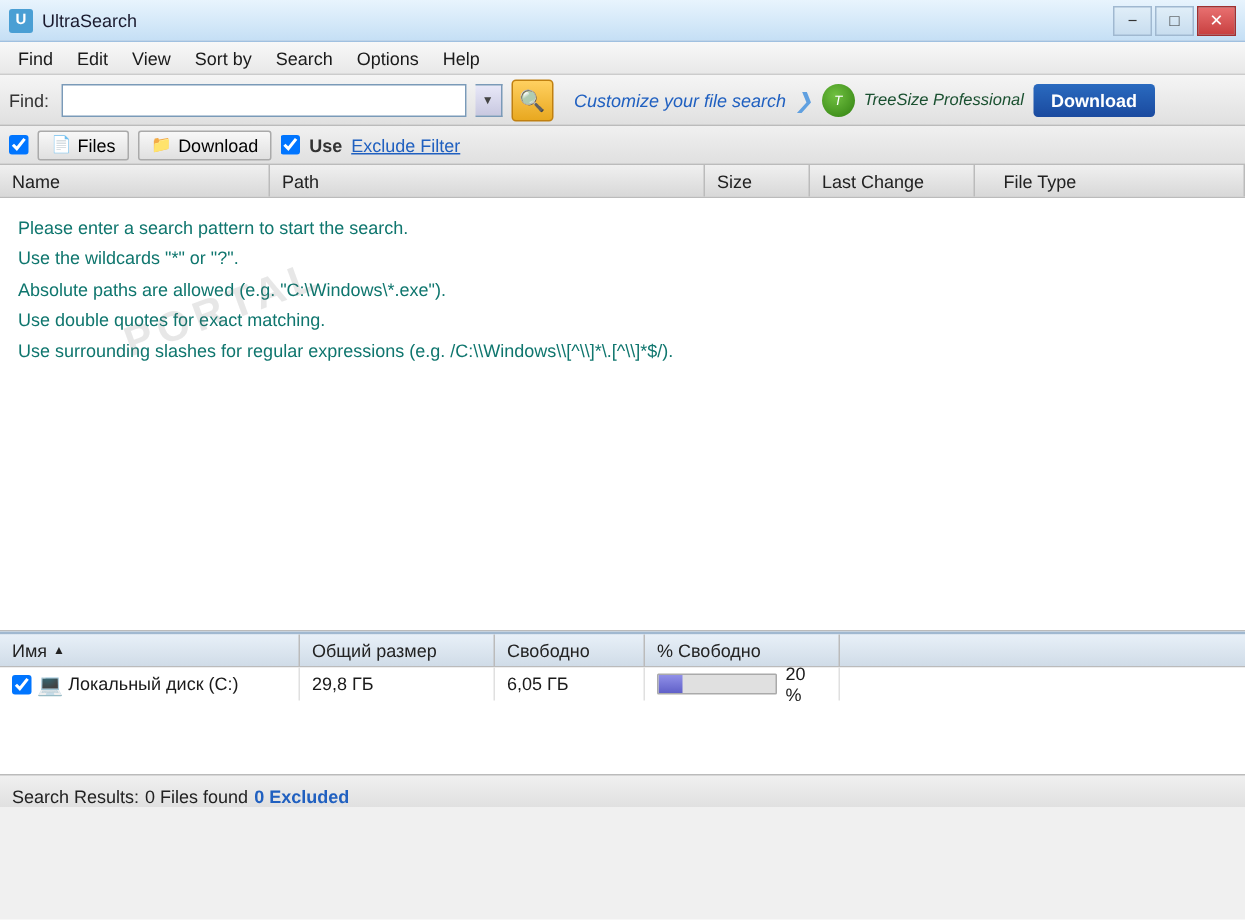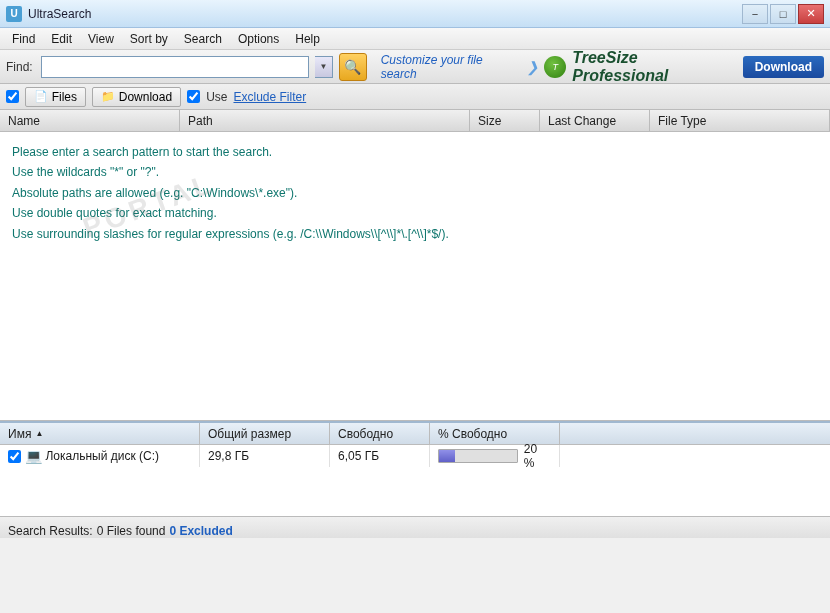--- a/index.html
+++ b/index.html
@@ -92,21 +92,21 @@
       font-size: 12px; color: #2060c0; font-style: italic;
     }
     .promo-arrow { color: #60a0e0; font-size: 14px; }
     .treesize-icon {
       width: 22px; height: 22px;
       border-radius: 50%;
       background: radial-gradient(circle at 40% 35%, #70c040, #308010);
       display: flex; align-items: center; justify-content: center;
       font-size: 9px; color: white;
     }
-    .treesize-text { font-size: 16px; color: #1a5030; font-style: italic; font-weight: bold; }
+    .treesize-text { font-size: 11px; color: #1a5030; font-style: italic; font-weight: normal; }
     .download-btn {
       background: linear-gradient(to bottom, #2a6abf, #1a4a9f);
       color: white; border: none;
       padding: 4px 12px; font-size: 12px; font-weight: bold;
       border-radius: 3px; cursor: pointer;
     }
 
     
     .filter-bar {
       background: linear-gradient(to bottom, #f0f0f0, #e0e0e0);
@@ -122,21 +122,21 @@
       height: 20px;
       background: linear-gradient(to bottom, #f8f8f8, #e0e0e0);
       border: 1px solid #aaa;
       border-radius: 2px;
       padding: 0 8px;
       font-size: 12px;
       cursor: pointer;
       display: flex; align-items: center; gap: 4px;
     }
     .filter-btn-icon { font-size: 11px; }
-    .use-label { font-size: 12px; color: #333; }
+    .use-label { font-size: 12px; color: #333; font-weight: bold; }
     .exclude-link { font-size: 12px; color: #2060c0; text-decoration: underline; cursor: pointer; }
 
     
     .table-container {
       background: white;
       border-bottom: 1px solid #bbb;
       flex: 1;
       overflow: hidden;
     }
     .table-header {
@@ -150,21 +150,21 @@
       font-size: 12px;
       color: #222;
       border-right: 1px solid #bbb;
       display: flex; align-items: center;
       user-select: none; cursor: pointer;
     }
     .col-name { width: 180px; }
     .col-path { width: 290px; }
     .col-size { width: 70px; }
     .col-change { width: 110px; }
-    .col-type { flex: 1; }
+    .col-type { flex: 1; margin-left: 11px; }
 
     .info-text {
       padding: 10px 12px;
       font-size: 12px;
       color: #0f766e;
       line-height: 1.7;
     }
 
     
     .drive-panel {

